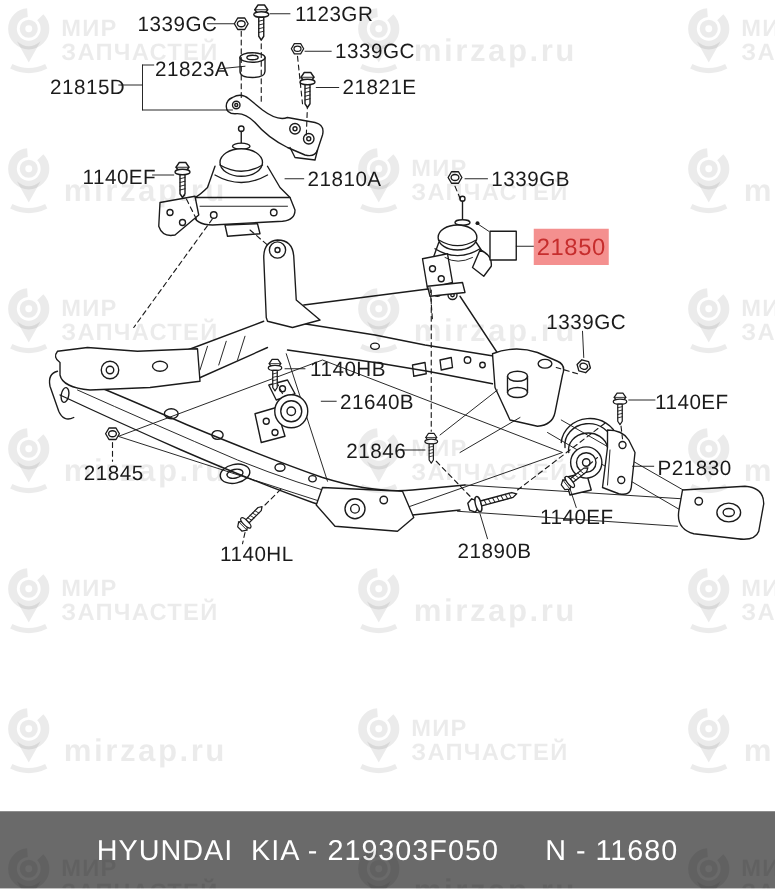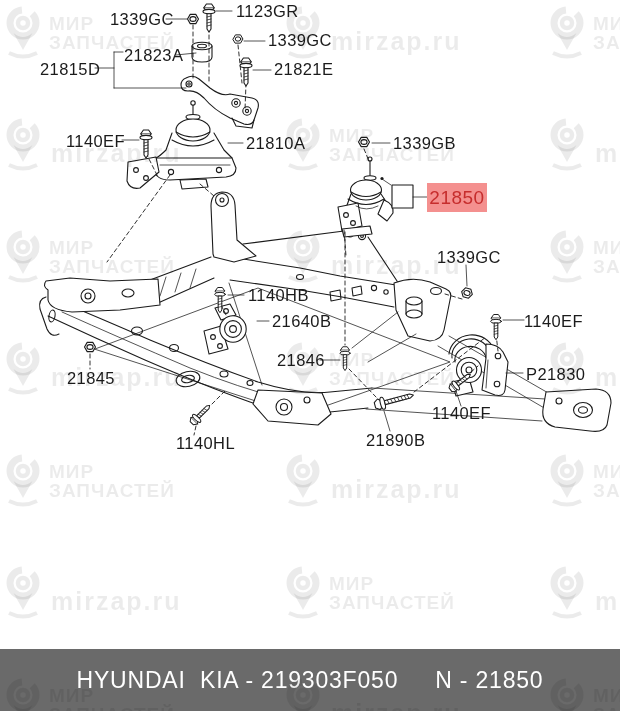--- a/index.html
+++ b/index.html
@@ -278,21 +278,21 @@
       <text class="lbl" x="67" y="384">21845</text>
       <text class="lbl" x="176" y="449">1140HL</text>
       <text class="lbl" x="366" y="446">21890B</text>
       <text class="lbl" x="524" y="327">1140EF</text>
       <text class="lbl" x="526" y="380">P21830</text>
       <text class="lbl" x="432" y="419">1140EF</text>
     </g>
   </svg>
 
   <div class="footer">
-    <span>HYUNDAI  KIA - 219303F050</span><span>N - 21850</span>
+    <span>HYUNDAI  KIA - 219303F050</span><span>N - 11680</span>
   </div>
 
   <div class="wm-layer">
       <div class="wm-tile" style="left: 2px; top: 3px;">
         <svg width="42" height="56" viewBox="0 0 42 56">
           <circle cx="21" cy="20" r="13" fill="none" stroke="currentColor" stroke-width="7" stroke-dasharray="70 12" transform="rotate(-45 21 20)"></circle>
           <circle cx="21" cy="20" r="5" fill="none" stroke="currentColor" stroke-width="4.5"></circle>
           <path d="M11.5,30 L21,47 L30.5,30 Q21,38 11.5,30 Z" fill="currentColor"></path>
           <path d="M7,50 Q21,57 35,50" stroke="currentColor" stroke-width="4" fill="none"></path>
         </svg>

